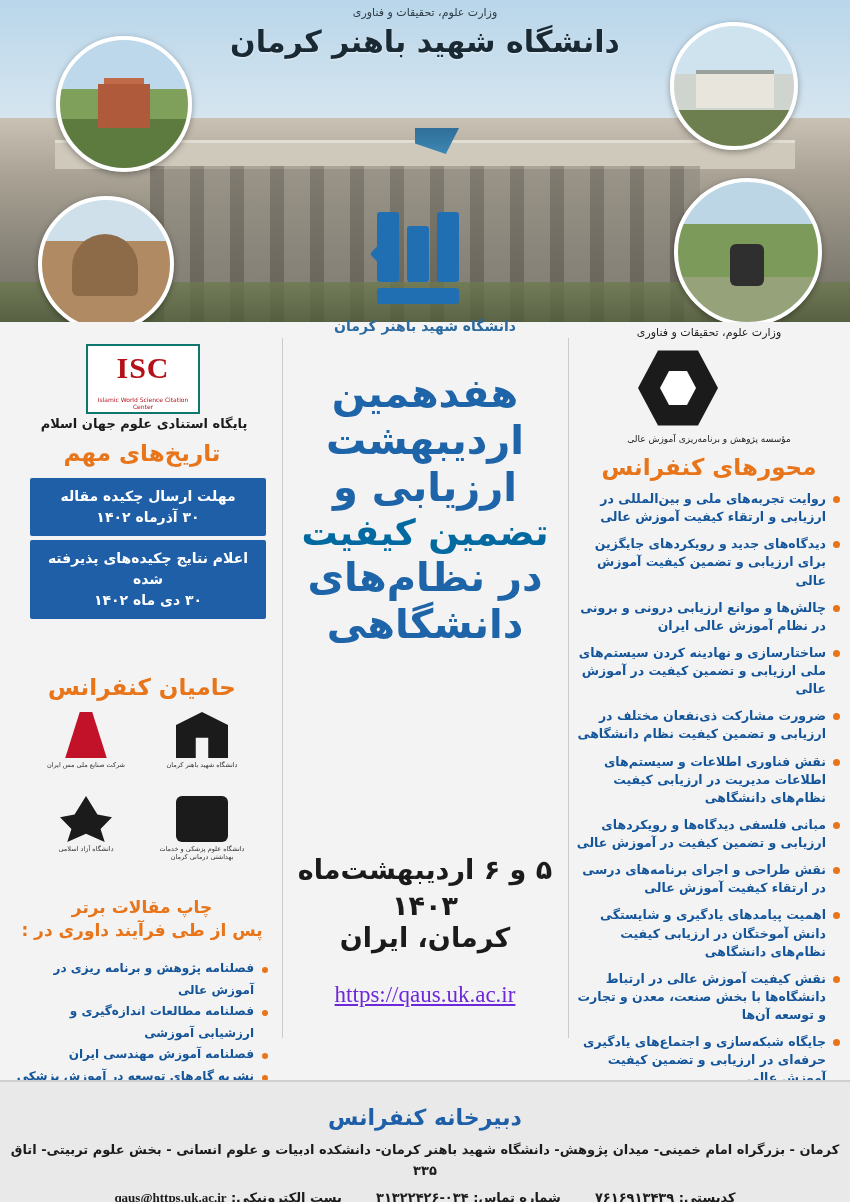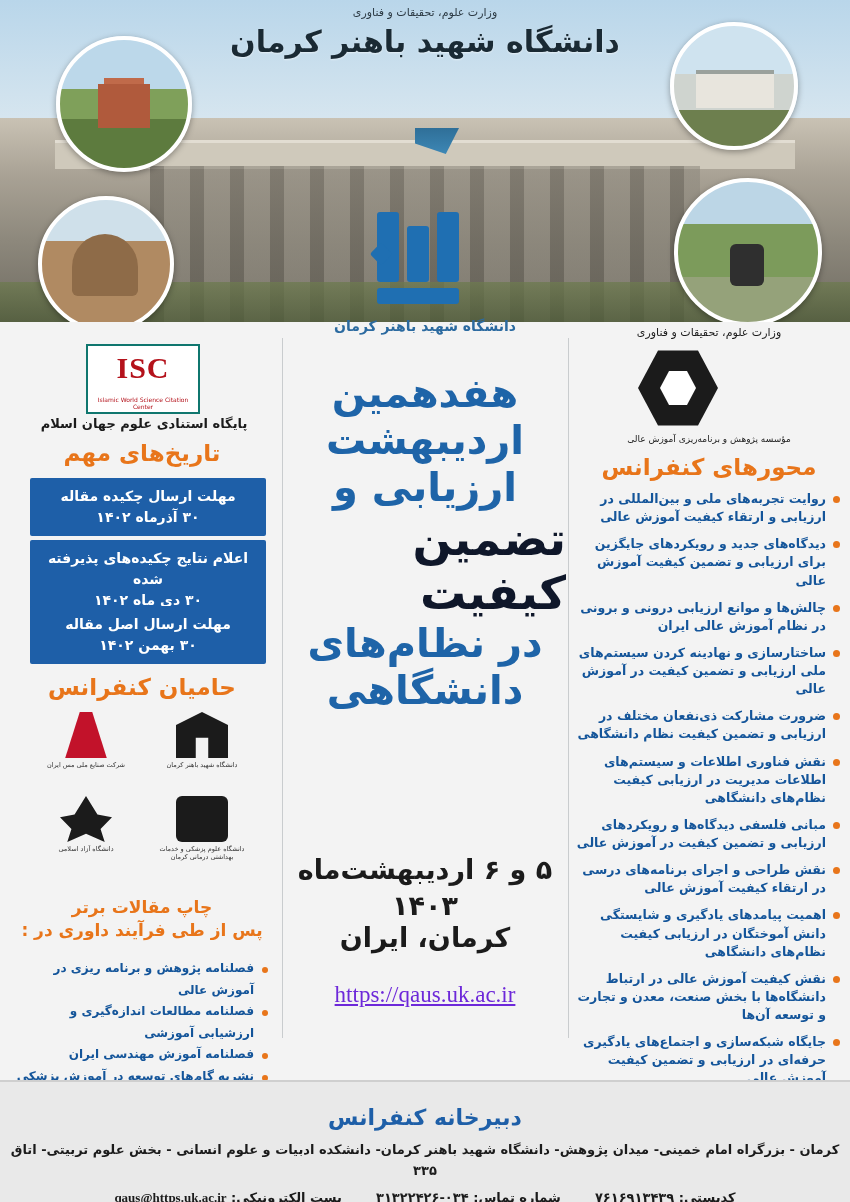--- a/index.html
+++ b/index.html
@@ -104,21 +104,21 @@
   .lg4{left:4px;top:76px;width:82px;height:16px;}
   .lg5{left:0;top:34px;width:16px;height:16px;transform:rotate(45deg);}
   .logo-text{color:#2b6aa0;font-size:14px;margin-top:6px;font-weight:bold;}
 
   .conf-title{
     position:absolute;top:48px;left:0;width:282px;
     text-align:center;line-height:1.18;
   }
   .conf-title .l{display:block;font-weight:bold;}
   .t-blue{color:#1e64a8;font-size:40px;}
-  .t-orange{color:#0f172a;font-size:46px;text-align:right;}
+  .t-orange{color:#0369a1;font-size:36px;}
   .conf-date{
     position:absolute;top:530px;left:0;width:282px;text-align:center;
     color:#1b1b1b;font-size:27px;font-weight:bold;line-height:1.35;
   }
   .conf-city{
     position:absolute;top:600px;left:0;width:282px;text-align:center;
     color:#1b1b1b;font-size:27px;font-weight:bold;
   }
   .conf-url{
     position:absolute;top:660px;left:0;width:282px;text-align:center;
@@ -319,22 +319,20 @@
         <div class="isc-txt">ISC</div>
         <div class="isc-sub">Islamic World Science Citation Center</div>
       </div>
       <div class="isc-caption">پایگاه استنادی علوم جهان اسلام</div>
 
       <div class="dates-head sec-head-orange">تاریخ‌های مهم</div>
       <div class="date-box" id="date-1" style="white-space:pre-line">مهلت ارسال چکیده مقاله
 ۳۰ آذرماه ۱۴۰۲</div>
       <div class="date-box" id="date-2" style="white-space:pre-line">اعلام نتایج چکیده‌های پذیرفته شده
 ۳۰ دی ماه ۱۴۰۲</div>
-      <div class="date-box" id="date-3" style="white-space:pre-line">مهلت ارسال اصل مقاله
-۳۰ بهمن ۱۴۰۲</div>
 
       <div class="sponsors-head sec-head-orange">حامیان کنفرانس</div>
       <div class="sponsor-grid">
         <div class="sp" id="sp-1">
           <div class="mark"></div>
           <div class="cap">دانشگاه شهید باهنر کرمان</div>
         </div>
         <div class="sp" id="sp-2">
           <div class="mark"></div>
           <div class="cap">شرکت صنایع ملی مس ایران</div>

